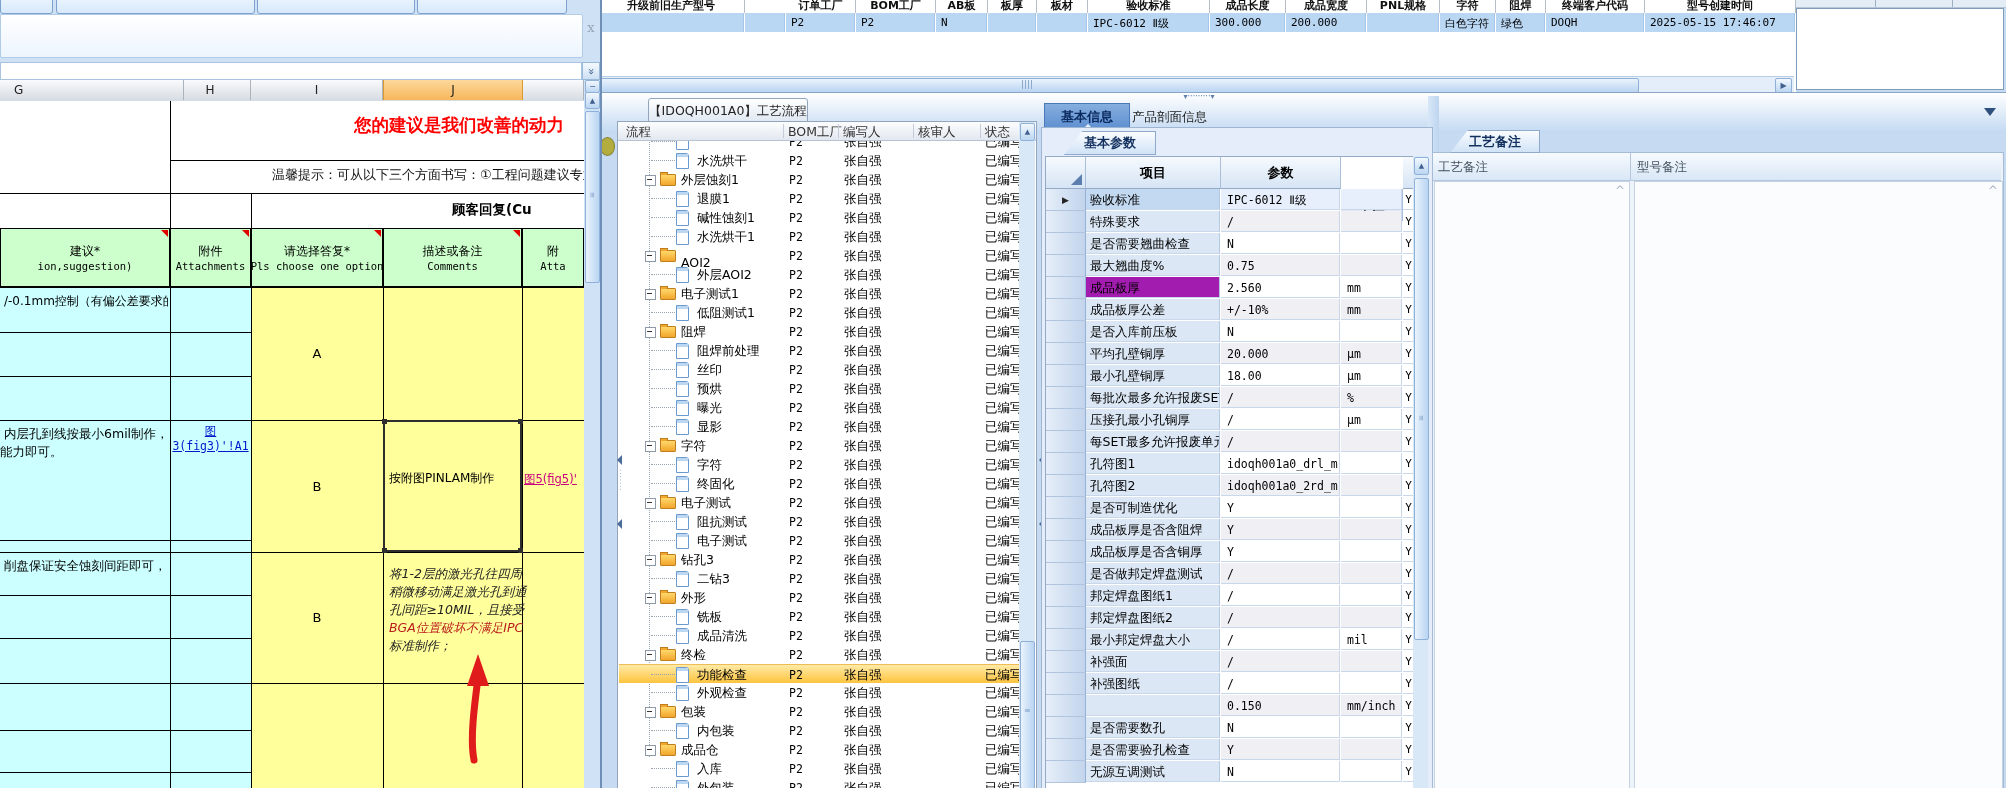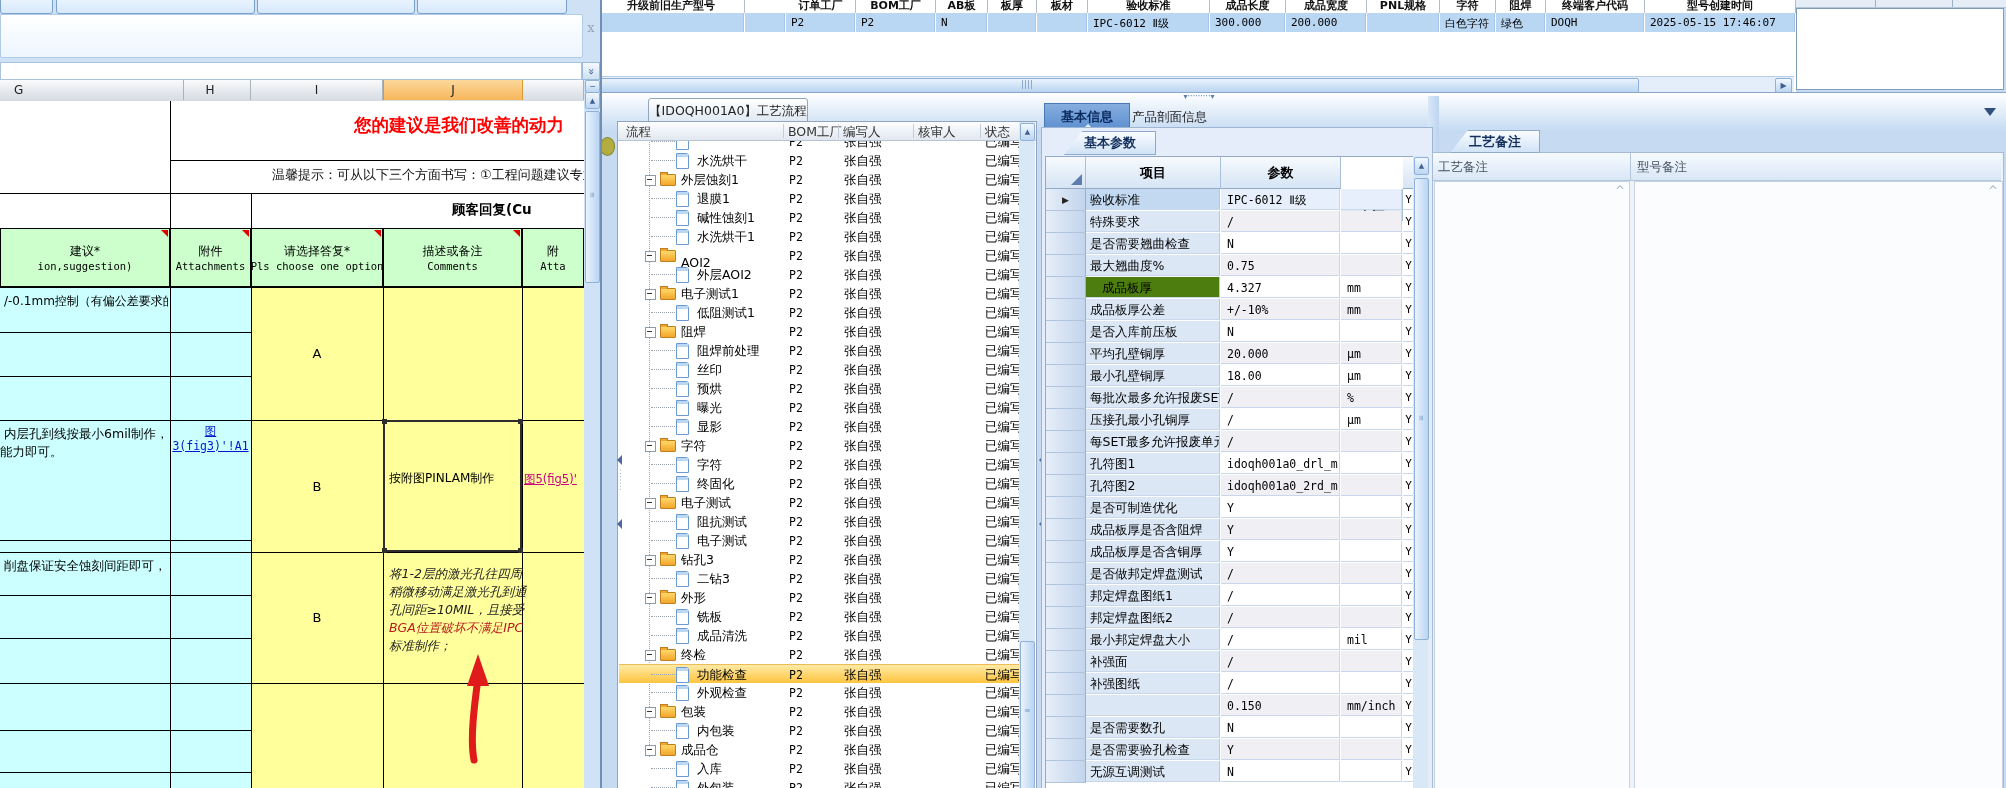--- a/index.html
+++ b/index.html
@@ -547,22 +547,22 @@
       </div>
       <div style="position: absolute; left: 0px; top: 98px; width: 369px; height: 22px;">
         <div style="position: absolute; left: 0px; top: 0px; width: 39px; height: 21px; background: linear-gradient(90deg, rgb(230, 238, 249), rgb(194, 212, 236)); border-right: 1px solid rgb(150, 177, 212); border-bottom: 1px solid rgb(176, 196, 222); display: flex; align-items: center; justify-content: center; font-size: 9px; color: rgb(34, 34, 34);"></div>
         <div style="position: absolute; left: 40px; top: 0px; width: 134px; height: 21px; background: rgb(220, 231, 245); border-right: 1px solid rgb(181, 200, 226); border-bottom: 1px solid rgb(201, 215, 234); font-size: 12.5px; padding: 3px 0px 0px 4px; box-sizing: border-box; white-space: nowrap; overflow: hidden;">最大翘曲度%</div>
         <div style="position: absolute; left: 175px; top: 0px; width: 119px; height: 21px; background: rgb(240, 239, 244); border-right: 1px solid rgb(201, 215, 234); border-bottom: 1px solid rgb(201, 215, 234); font-size: 11.5px; font-family: &quot;DejaVu Sans Mono&quot;, monospace; padding: 4px 0px 0px 6px; box-sizing: border-box; white-space: nowrap; overflow: hidden;">0.75</div>
         <div style="position: absolute; left: 295px; top: 0px; width: 61px; height: 21px; background: rgb(240, 239, 244); border-right: 1px solid rgb(201, 215, 234); border-bottom: 1px solid rgb(201, 215, 234); font-size: 11.5px; font-family: &quot;DejaVu Sans Mono&quot;, monospace; padding: 4px 0px 0px 6px; box-sizing: border-box; white-space: nowrap; overflow: hidden;"></div>
         <div style="position: absolute; left: 357px; top: 0px; width: 11px; height: 21px; background: rgb(255, 255, 255); border-bottom: 1px solid rgb(201, 215, 234); font-size: 11px; font-family: &quot;DejaVu Sans Mono&quot;, monospace; text-align: center; padding-top: 4px; box-sizing: border-box;">Y</div>
       </div>
       <div style="position: absolute; left: 0px; top: 120px; width: 369px; height: 22px;">
         <div style="position: absolute; left: 0px; top: 0px; width: 39px; height: 21px; background: linear-gradient(90deg, rgb(230, 238, 249), rgb(194, 212, 236)); border-right: 1px solid rgb(150, 177, 212); border-bottom: 1px solid rgb(176, 196, 222); display: flex; align-items: center; justify-content: center; font-size: 9px; color: rgb(34, 34, 34);"></div>
-        <div style="position: absolute; left: 40px; top: 0px; width: 134px; height: 21px; background: #4d7c0f; border-right: 1px solid rgb(181, 200, 226); border-bottom: 1px solid rgb(201, 215, 234); font-size: 12.5px; padding: 3px 0px 0px 16px; box-sizing: border-box; white-space: nowrap; overflow: hidden;">成品板厚</div>
-        <div style="position: absolute; left: 175px; top: 0px; width: 119px; height: 21px; background: rgb(255, 255, 255); border-right: 1px solid rgb(201, 215, 234); border-bottom: 1px solid rgb(201, 215, 234); font-size: 11.5px; font-family: &quot;DejaVu Sans Mono&quot;, monospace; padding: 4px 0px 0px 6px; box-sizing: border-box; white-space: nowrap; overflow: hidden;">4.327</div>
+        <div style="position: absolute; left: 40px; top: 0px; width: 134px; height: 21px; background: #a21caf; border-right: 1px solid rgb(181, 200, 226); border-bottom: 1px solid rgb(201, 215, 234); font-size: 12.5px; padding: 3px 0px 0px 4px; box-sizing: border-box; white-space: nowrap; overflow: hidden;">成品板厚</div>
+        <div style="position: absolute; left: 175px; top: 0px; width: 119px; height: 21px; background: rgb(255, 255, 255); border-right: 1px solid rgb(201, 215, 234); border-bottom: 1px solid rgb(201, 215, 234); font-size: 11.5px; font-family: &quot;DejaVu Sans Mono&quot;, monospace; padding: 4px 0px 0px 6px; box-sizing: border-box; white-space: nowrap; overflow: hidden;">2.560</div>
         <div style="position: absolute; left: 295px; top: 0px; width: 61px; height: 21px; background: rgb(255, 255, 255); border-right: 1px solid rgb(201, 215, 234); border-bottom: 1px solid rgb(201, 215, 234); font-size: 11.5px; font-family: &quot;DejaVu Sans Mono&quot;, monospace; padding: 4px 0px 0px 6px; box-sizing: border-box; white-space: nowrap; overflow: hidden;">mm</div>
         <div style="position: absolute; left: 357px; top: 0px; width: 11px; height: 21px; background: rgb(255, 255, 255); border-bottom: 1px solid rgb(201, 215, 234); font-size: 11px; font-family: &quot;DejaVu Sans Mono&quot;, monospace; text-align: center; padding-top: 4px; box-sizing: border-box;">Y</div>
       </div>
       <div style="position: absolute; left: 0px; top: 142px; width: 369px; height: 22px;">
         <div style="position: absolute; left: 0px; top: 0px; width: 39px; height: 21px; background: linear-gradient(90deg, rgb(230, 238, 249), rgb(194, 212, 236)); border-right: 1px solid rgb(150, 177, 212); border-bottom: 1px solid rgb(176, 196, 222); display: flex; align-items: center; justify-content: center; font-size: 9px; color: rgb(34, 34, 34);"></div>
         <div style="position: absolute; left: 40px; top: 0px; width: 134px; height: 21px; background: rgb(220, 231, 245); border-right: 1px solid rgb(181, 200, 226); border-bottom: 1px solid rgb(201, 215, 234); font-size: 12.5px; padding: 3px 0px 0px 4px; box-sizing: border-box; white-space: nowrap; overflow: hidden;">成品板厚公差</div>
         <div style="position: absolute; left: 175px; top: 0px; width: 119px; height: 21px; background: rgb(240, 239, 244); border-right: 1px solid rgb(201, 215, 234); border-bottom: 1px solid rgb(201, 215, 234); font-size: 11.5px; font-family: &quot;DejaVu Sans Mono&quot;, monospace; padding: 4px 0px 0px 6px; box-sizing: border-box; white-space: nowrap; overflow: hidden;">+/-10%</div>
         <div style="position: absolute; left: 295px; top: 0px; width: 61px; height: 21px; background: rgb(240, 239, 244); border-right: 1px solid rgb(201, 215, 234); border-bottom: 1px solid rgb(201, 215, 234); font-size: 11.5px; font-family: &quot;DejaVu Sans Mono&quot;, monospace; padding: 4px 0px 0px 6px; box-sizing: border-box; white-space: nowrap; overflow: hidden;">mm</div>
         <div style="position: absolute; left: 357px; top: 0px; width: 11px; height: 21px; background: rgb(255, 255, 255); border-bottom: 1px solid rgb(201, 215, 234); font-size: 11px; font-family: &quot;DejaVu Sans Mono&quot;, monospace; text-align: center; padding-top: 4px; box-sizing: border-box;">Y</div>
       </div>

